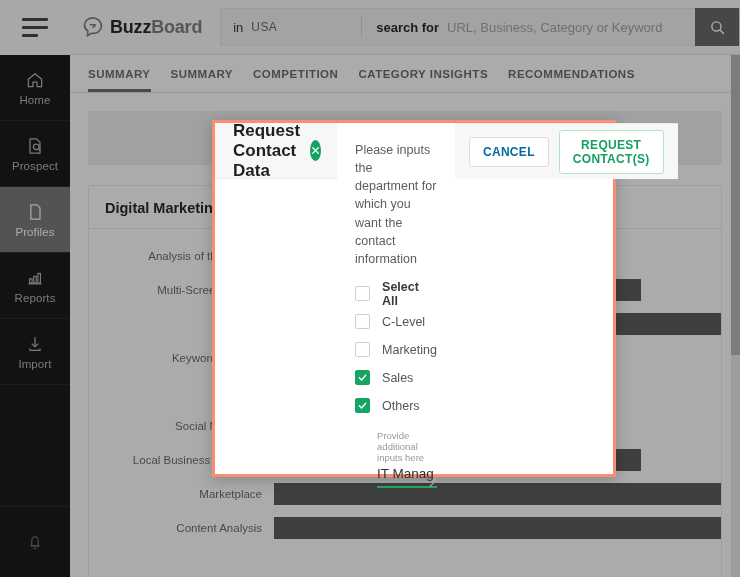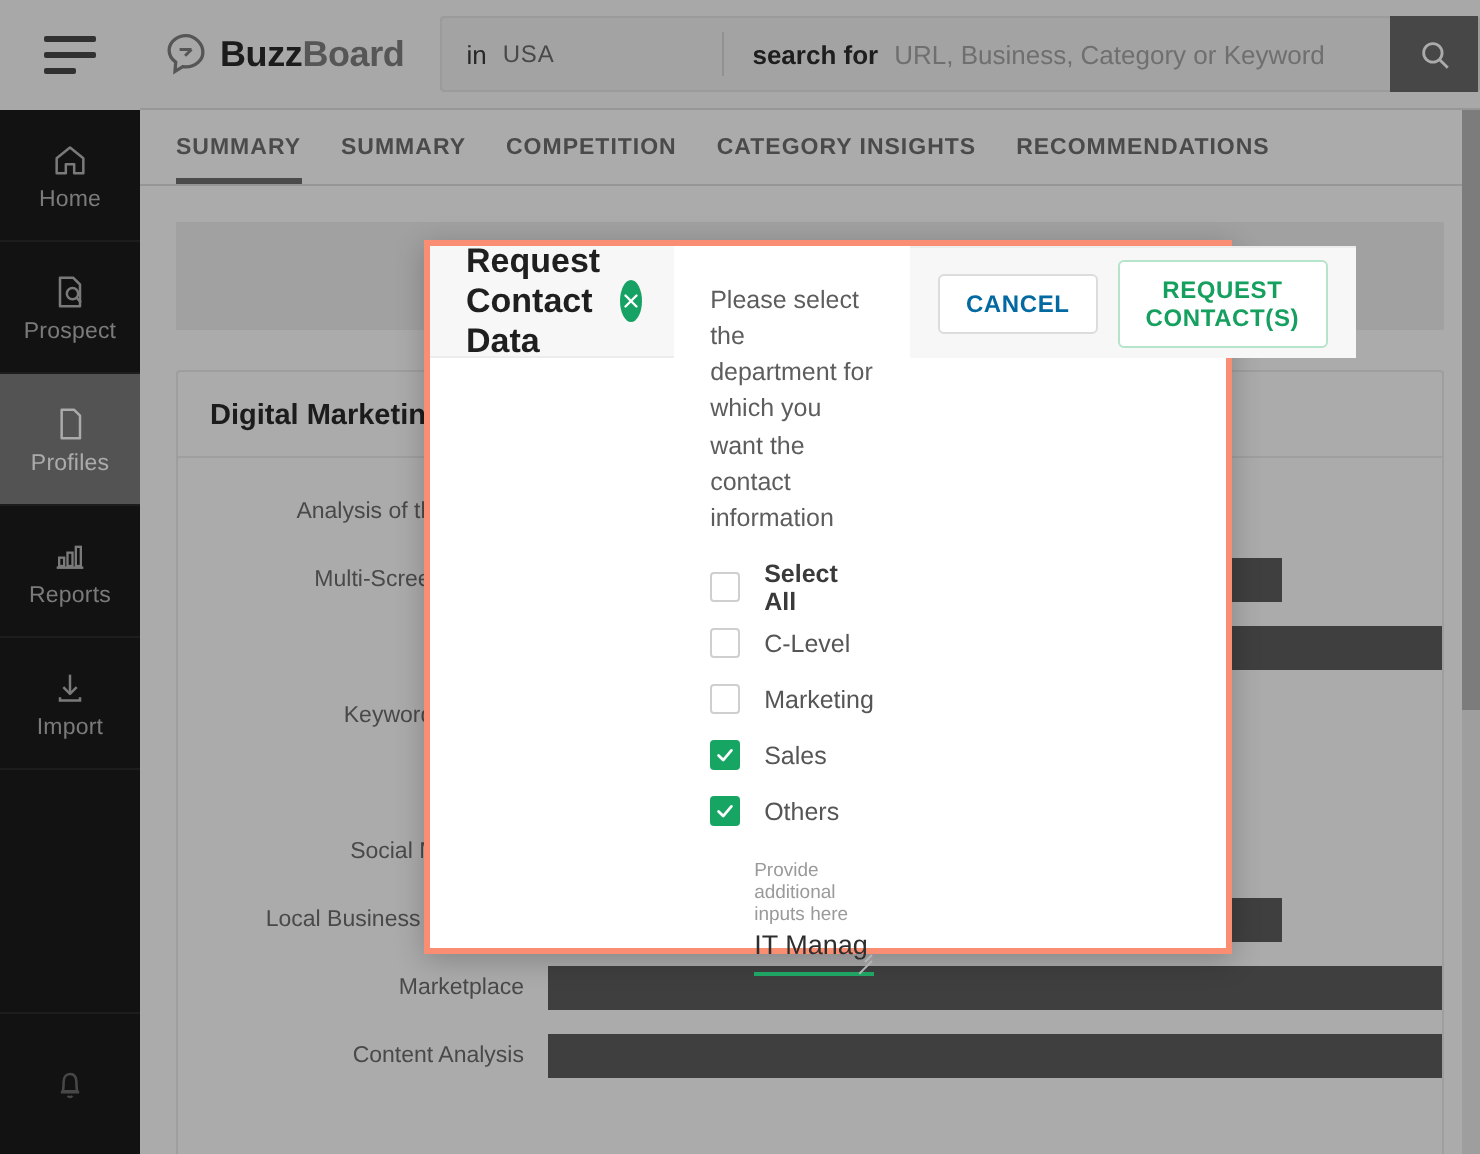--- a/index.html
+++ b/index.html
@@ -432,21 +432,21 @@
       <div class="modal-title">Request Contact Data</div>
       <button class="close-btn">
         <svg width="11" height="11" viewBox="0 0 24 24">
           <line x1="6" y1="6" x2="18" y2="18" stroke="#ffffff" stroke-width="2.6" stroke-linecap="round"></line>
           <line x1="18" y1="6" x2="6" y2="18" stroke="#ffffff" stroke-width="2.6" stroke-linecap="round"></line>
         </svg>
       </button>
     </div>
 
     <div class="modal-body">
-      <div class="modal-desc">Please select the department for which you want the contact information</div>
+      <div class="modal-desc">Please inputs the department for which you want the contact information</div>
 
       <div class="cb-row">
         <span class="cb"></span>
         <span class="cb-label bold">Select All</span>
       </div>
       <div class="cb-row">
         <span class="cb"></span>
         <span class="cb-label">C-Level</span>
       </div>
       <div class="cb-row">

